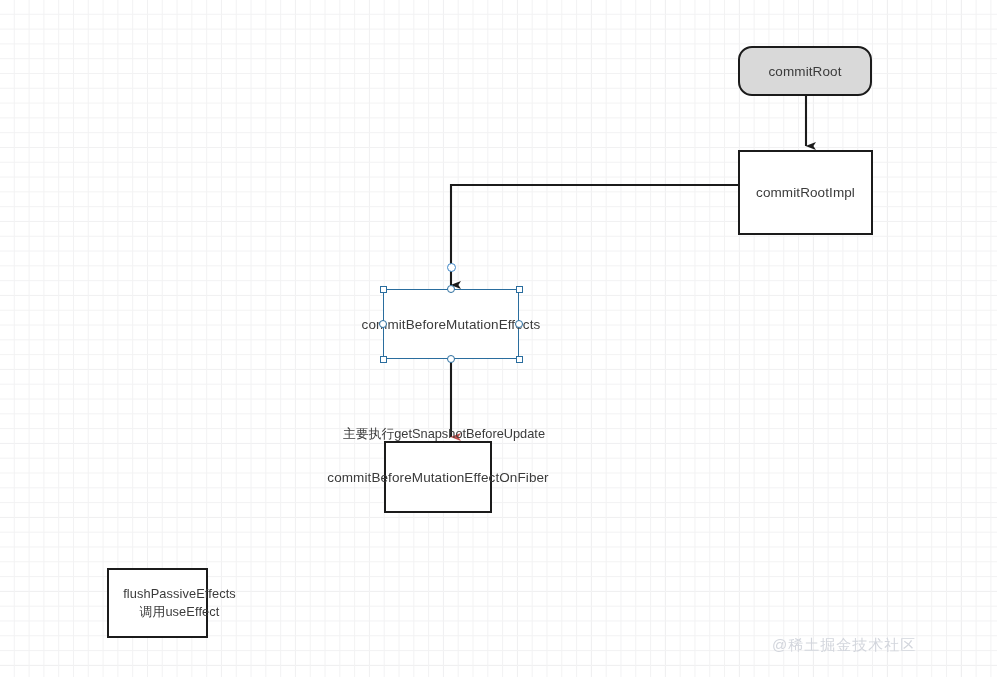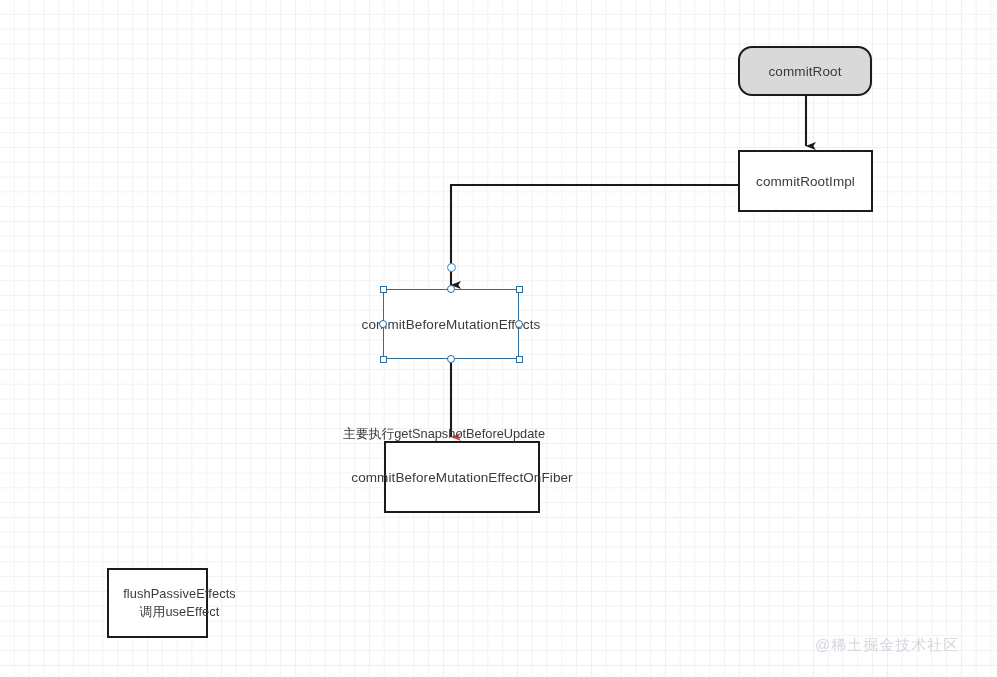--- a/index.html
+++ b/index.html
@@ -132,21 +132,21 @@
 
     <g>
       <path d="M 451 359 L 451 437" stroke="#1b1b1b" stroke-width="2.1" fill="none" marker-end="url(#arrow-red)"></path>
     </g>
   </svg>
 
   <div class="node node-rounded" style="left:738px; top:2px; width:134px; height:50px;margin-top:44px;">
     <span class="node-text">commitRoot</span>
   </div>
 
-  <div class="node node-rect" style="left:738px; top:150px; width:135px; height:62px;">
+  <div class="node node-rect" style="left:738px; top:150px; width:135px; height:85px;">
     <span class="node-text">commitRootImpl</span>
   </div>
 
   <div class="node node-selected" style="left:383px; top:289px; width:136px; height:70px;">
     <span class="node-text">commitBeforeMutationEffects</span>
   </div>
 
   <div>
     <div class="handle handle-square" style="left:379.5px; top:285.5px;"></div>
     <div class="handle handle-square" style="left:515.5px; top:285.5px;"></div>
@@ -156,23 +156,23 @@
     <div class="handle handle-circle" style="left:447px; top:285px;"></div>
     <div class="handle handle-circle" style="left:515px; top:320px;"></div>
     <div class="handle handle-circle" style="left:447px; top:355px;"></div>
     <div class="handle handle-circle" style="left:379px; top:320px;"></div>
 
     <div class="handle-endpoint" style="left:446.5px; top:262.5px;"></div>
   </div>
 
   <div class="edge-label" style="left:343px; top:394px;margin-top:32px;">主要执行getSnapshotBeforeUpdate</div>
 
-  <div class="node node-rect" style="left:384px; top:441px; width:156px; height:72px;">
+  <div class="node node-rect" style="left:384px; top:441px; width:108px; height:72px;">
     <span class="node-text">commitBeforeMutationEffectOnFiber</span>
   </div>
 
   <div class="node node-rect" style="left:107px; top:568px; width:101px; height:70px; font-size:12.8px; line-height:18px;padding-left:44px;">
     <span class="node-text">flushPassiveEffects调用useEffect</span>
   </div>
 
-  <div class="watermark" style="left:815px; top:636px;">@稀土掘金技术社区</div>
+  <div class="watermark" style="left:772px; top:636px;">@稀土掘金技术社区</div>
 
 </div>
 
 </body></html>

